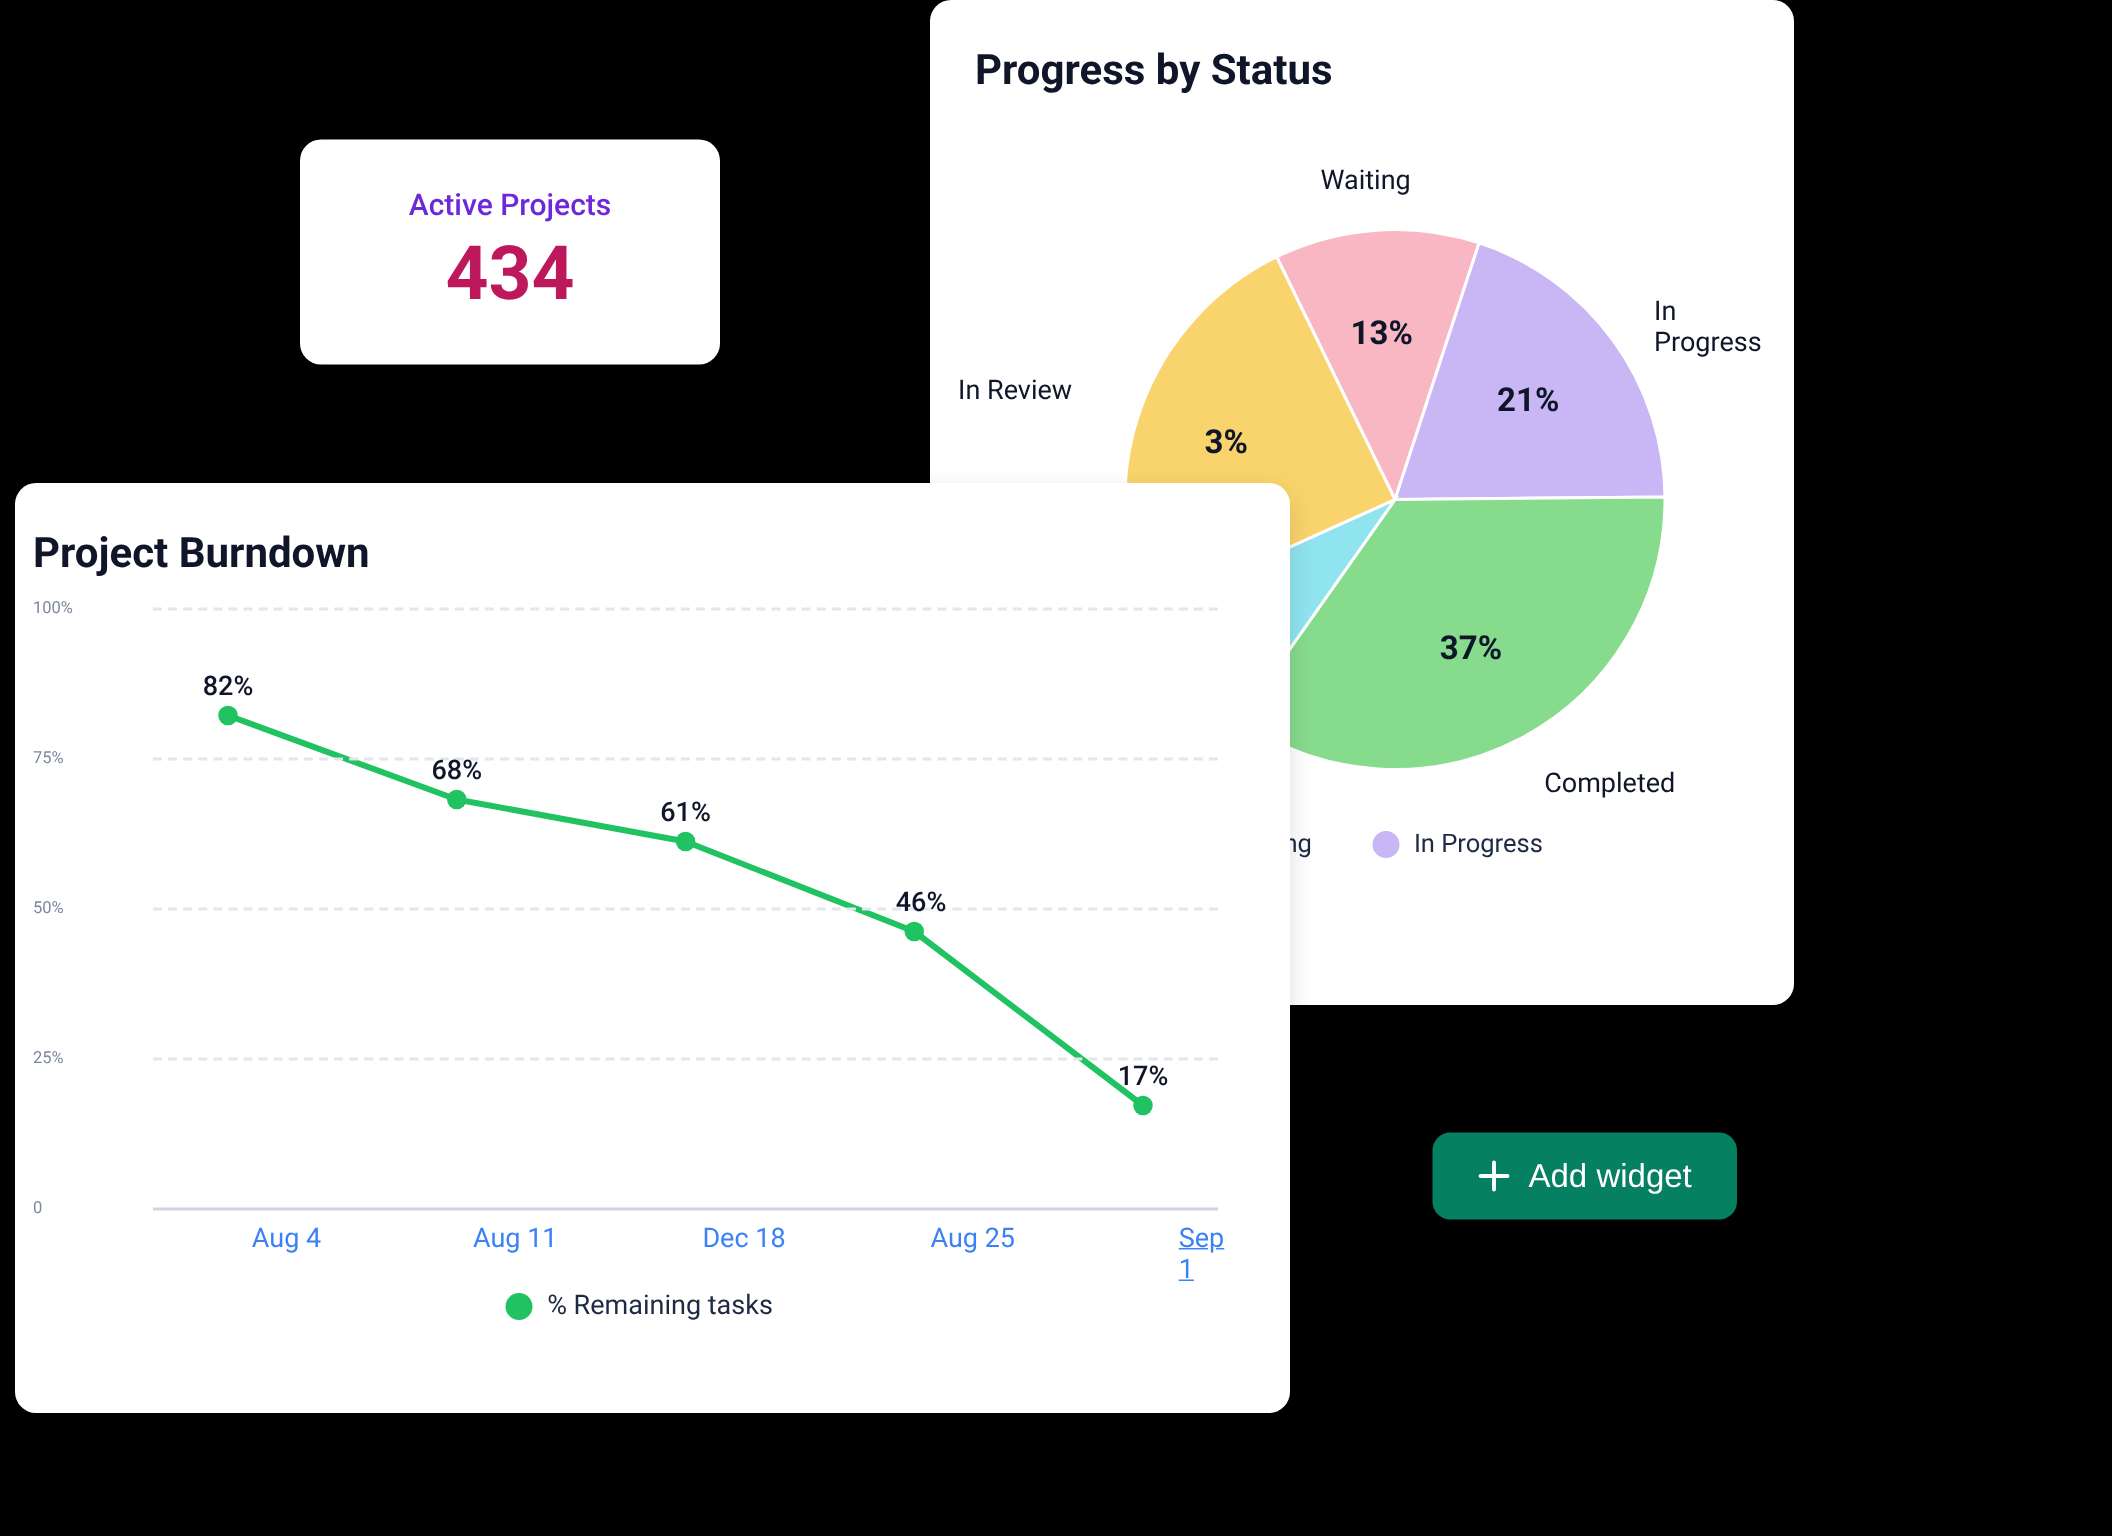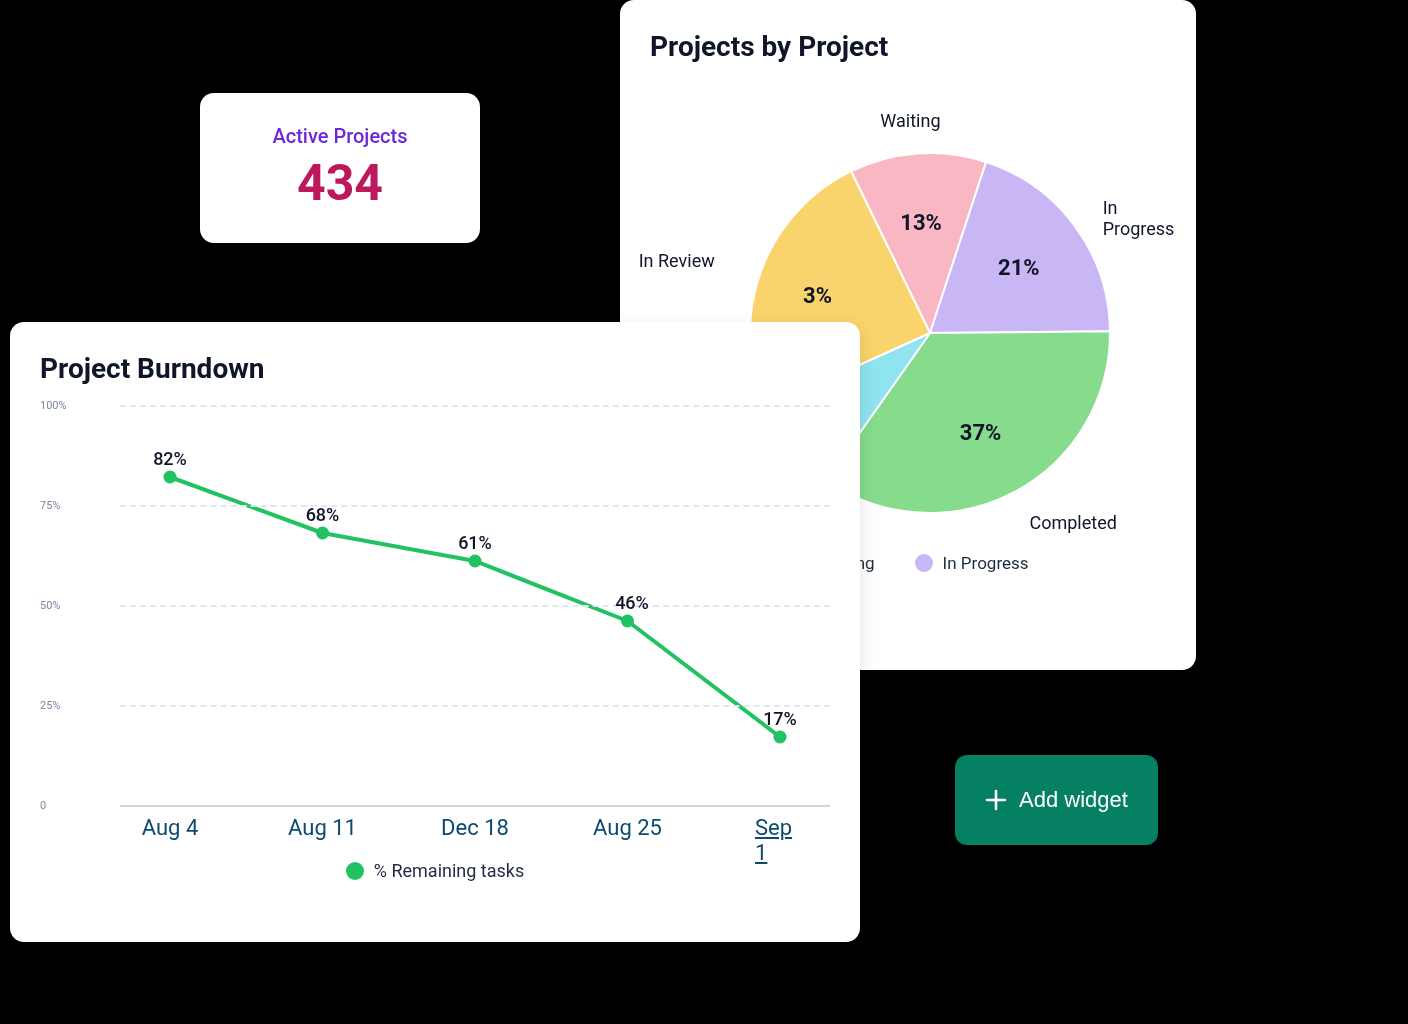--- a/index.html
+++ b/index.html
@@ -87,21 +87,21 @@
     width: 18px;
     height: 18px;
     border-radius: 50%;
   }
   
   .card-burn {
     left: 10px;
     top: 322px;
     width: 850px;
     height: 620px;
-    padding: 30px 30px 20px 30px;
+    padding: 30px 30px 20px 12px;
   }
   .card-burn h2 {
     margin: 0 0 20px 0;
     color: #10162a;
     font-size: 28px;
     font-weight: 700;
   }
   .burn-plot {
     position: relative;
     width: 790px;
@@ -121,24 +121,25 @@
     border-top: 2px dashed #e3e6ee;
   }
   .axis-line {
     position: absolute;
     left: 80px;
     right: 0;
     border-top: 2px solid #cfd4e0;
   }
   .x-tick {
     position: absolute;
-    color: #0c4a6e;
-    font-size: 22px;
+    color: #3b82f6;
+    font-size: 18px;
     transform: translateX(-50%);
     top: 410px;
+    margin-left: 39px;
   }
   .point-label {
     position: absolute;
     color: #10162a;
     font-size: 18px;
     font-weight: 500;
     transform: translate(-50%, -140%);
     white-space: nowrap;
   }
   .burn-svg {
@@ -159,35 +160,35 @@
   }
   
   .add-widget {
     position: absolute;
     left: 955px;
     top: 755px;
     background: #068062;
     color: #fff;
     border: none;
     border-radius: 12px;
-    padding: 32px 30px;
+    padding: 16px 30px;
     font-size: 22px;
     font-weight: 500;
     display: flex;
     align-items: center;
     gap: 12px;
     cursor: pointer;
   }
   .plus-icon svg { display:block; }
 </style>
 </head>
 <body>
 
 <div class="card card-pie">
-  <h2>Projects by Project</h2>
+  <h2>Progress by Status</h2>
   <div class="pie-wrap">
     <svg id="pie-svg" width="516" height="470" viewBox="0 0 516 470">
         <path d="M 280 260 L 201.09319357796605 98.21707166614996 A 180 180 0 0 1 336.07385897776675 88.95695764123721 Z" fill="#f9b7c4" stroke="#fff" stroke-width="2"></path>
         <path d="M 280 260 L 336.07385897776675 88.95695764123721 A 180 180 0 0 1 459.9923482901895 258.3403141914458 Z" fill="#c9b6f5" stroke="#fff" stroke-width="2"></path>
         <path d="M 280 260 L 459.9923482901895 258.3403141914458 A 180 180 0 0 1 176.41662749025727 407.20898389537194 Z" fill="#86db8d" stroke="#fff" stroke-width="2"></path>
         <path d="M 280 260 L 176.41662749025727 407.20898389537194 A 180 180 0 0 1 115.94984955963912 334.0779868820351 Z" fill="#8fe4ef" stroke="#fff" stroke-width="2"></path>
         <path d="M 280 260 L 115.94984955963912 334.0779868820351 A 180 180 0 0 1 201.09319357796602 98.21707166614996 Z" fill="#f9d36b" stroke="#fff" stroke-width="2"></path>
       </svg>
   <div class="pie-slice-label" style="left: 250.362px; top: 136.662px;">13%</div>
       <div class="pie-outer-label" style="left: 230.353px; top: 36.5018px;">Waiting</div>

